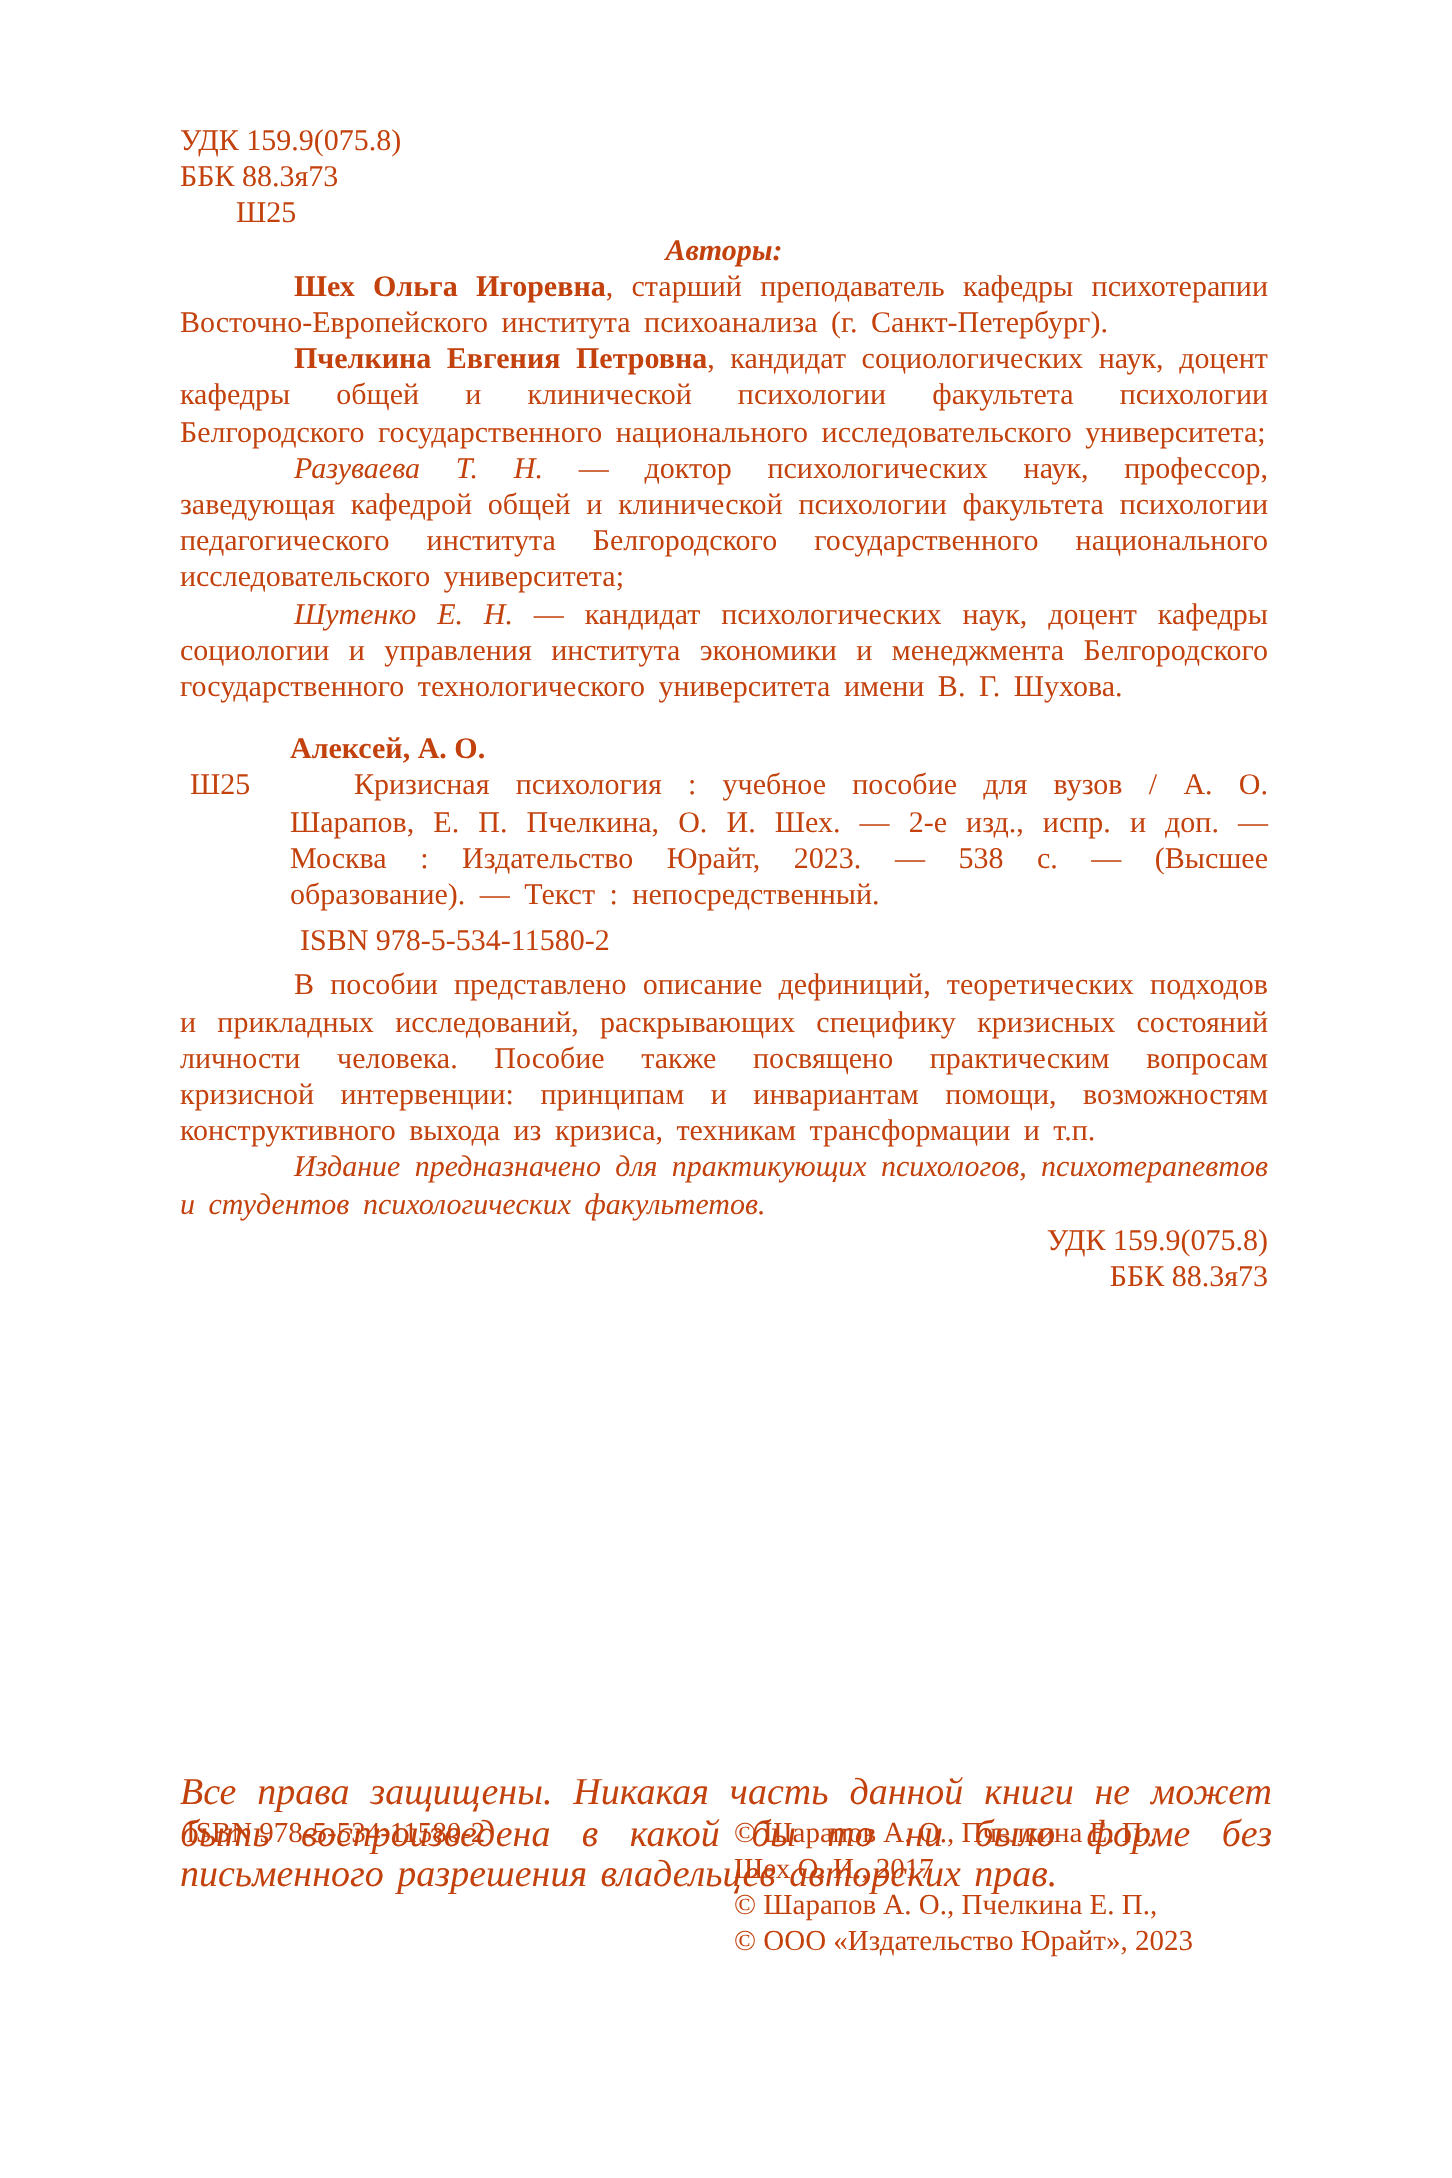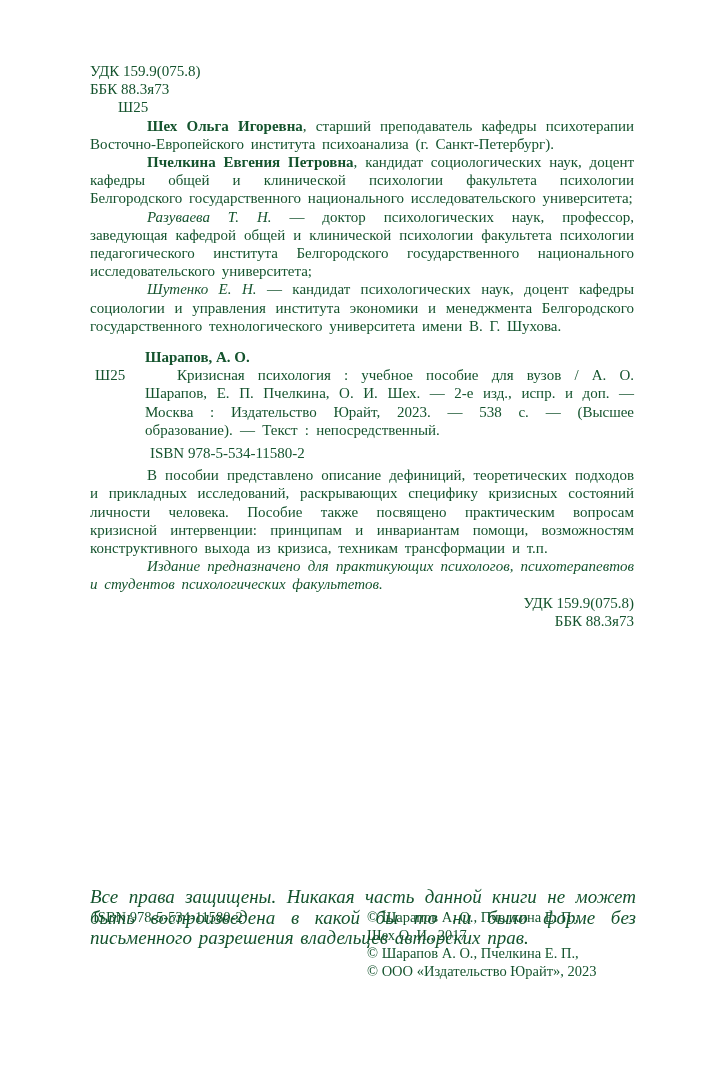--- a/index.html
+++ b/index.html
@@ -6,21 +6,21 @@
     margin: 0;
     padding: 0;
     background: #ffffff;
   }
   .page {
     position: relative;
     width: 726px;
     height: 1089px;
     background: #ffffff;
     font-family: "Liberation Serif", "DejaVu Serif", serif;
-    color: #14532d;
+    color: #c2410c;
     overflow: hidden;
   }
   .content {
     position: absolute;
     left: 90px;
     top: 62px;
     width: 544px;
     font-size: 15px;
     line-height: 18.2px;
   }
@@ -98,30 +98,31 @@
 
 <div class="page">
   <div class="content">
 
     <div class="top-codes">
       <div>УДК 159.9(075.8)</div>
       <div>ББК 88.3я73</div>
       <div class="sh-code">Ш25</div>
     </div>
 
+    <div class="heading">Авторы:</div>
 
     <p class="par"><span class="nm">Шех Ольга Игоревна</span><span>, старший преподаватель кафедры психотерапии Восточно-Европейского института психоанализа (г. Санкт-Петербург).</span></p>
     <p class="par"><span class="nm">Пчелкина Евгения Петровна</span><span>, кандидат социологических наук, доцент кафедры общей и&nbsp;клинической психологии факультета психологии Белгородского государственного национального исследовательского университета;</span></p>
 
 
     <p class="par"><span class="nm-i">Разуваева Т. Н.</span><span> — доктор психологических наук, профессор, заведующая кафедрой общей и&nbsp;клинической психологии факультета психологии педагогического института Белгородского государственного национального исследовательского университета;</span></p>
     <p class="par"><span class="nm-i">Шутенко Е. Н.</span><span> — кандидат психологических наук, доцент кафедры социологии и&nbsp;управления института экономики и&nbsp;менеджмента Белгородского государственного технологического университета имени В. Г. Шухова.</span></p>
 
     <div class="catalog">
-      <div class="catalog-author">Шарапов, А. О.</div>
+      <div class="catalog-author">Алексей, А. О.</div>
       <span class="catalog-code">Ш25</span>
       <p class="catalog-desc">Кризисная психология : учебное пособие для&nbsp;вузов / А. О. Шарапов, Е. П. Пчелкина, О. И. Шех. — 2-е изд., испр. и&nbsp;доп. — Москва : Издательство Юрайт, 2023. — 538&nbsp;с. — (Высшее образование). — Текст : непосредственный.</p>
       <div class="catalog-isbn">ISBN 978-5-534-11580-2</div>
     </div>
 
     <div class="annot-block">
       <p class="par">В пособии представлено описание дефиниций, теоретических подходов и&nbsp;прикладных исследований, раскрывающих специфику кризисных состояний личности человека. Пособие также посвящено практическим вопросам кризисной интервенции: принципам и&nbsp;инвариантам помощи, возможностям конструктивного выхода из&nbsp;кризиса, техникам трансформации и&nbsp;т.п.</p>
       <p class="par italic">Издание предназначено для практикующих психологов, психотерапевтов и&nbsp;студентов психологических факультетов.</p>
     </div>
 

